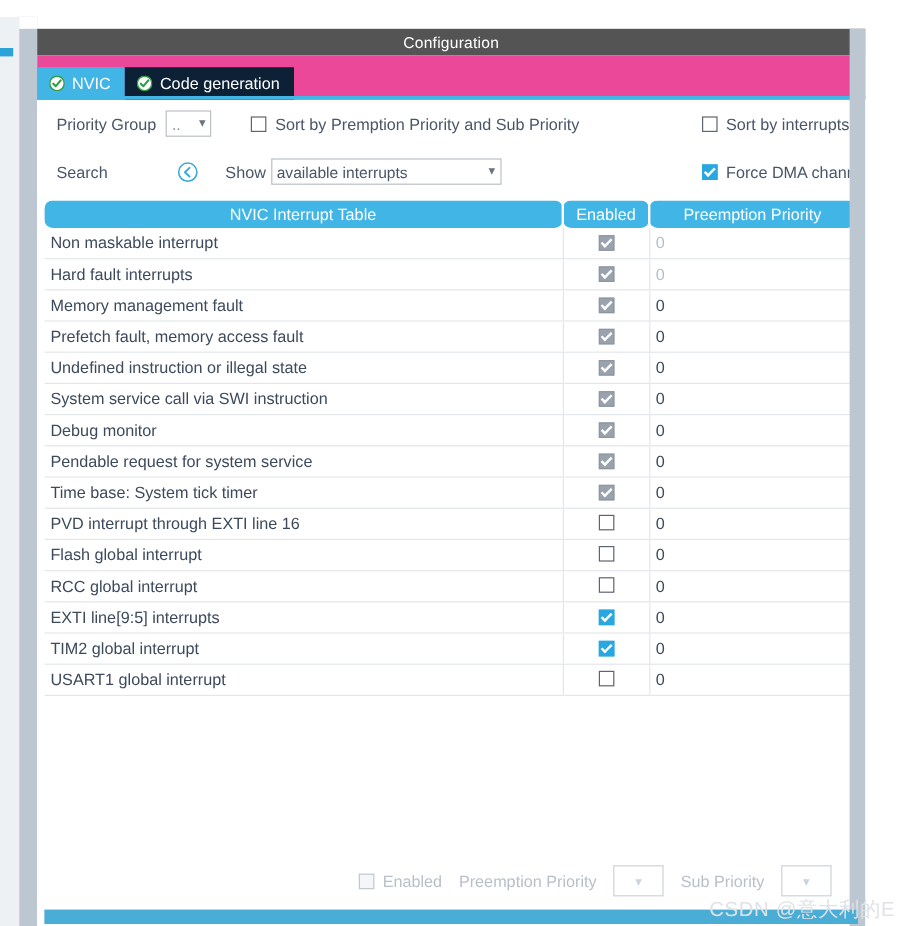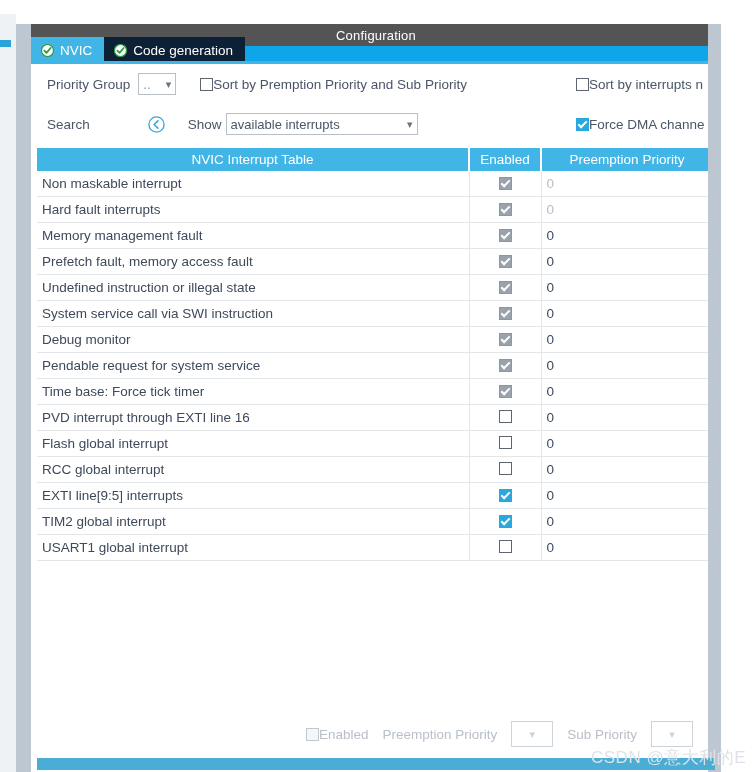--- a/index.html
+++ b/index.html
@@ -66,22 +66,22 @@
     font-size: 13px;
     display: flex;
     align-items: center;
     justify-content: center;
     letter-spacing: .2px;
   }
 
   
   .tab-strip {
     position: relative;
-    height: 18px;
-    background: #0ea5e9;
+    height: 37px;
+    background: #ec4899;
     display: flex;
     align-items: flex-end;
   }
   .tab {
     height: 27px;
     display: flex;
     align-items: center;
     gap: 6px;
     padding: 0 12px 0 10px;
     font-size: 13.5px;
@@ -144,22 +144,24 @@
     box-sizing: border-box;
   }
   .sel .caret { color: #6b7480; font-size: 11px; line-height: 1; }
   .sel-priority { width: 38px; margin-left: 8px; }
   .sel-show { width: 192px; margin-left: 4px; color: #4a5568; }
 
   
   .cb-wrap {
     display: inline-flex;
     align-items: center;
+    gap: 7px;
     cursor: pointer;
     user-select: none;
+    margin-left: 9px;
   }
   .cb {
     width: 13px; height: 13px;
     border: 1.5px solid #5c6570;
     background: #ffffff;
     box-sizing: border-box;
     flex: none;
     display: inline-flex;
     align-items: center;
     justify-content: center;
@@ -226,20 +228,21 @@
   .tbl thead th {
     background: #41b6e6;
     color: #ffffff;
     font-weight: normal;
     font-size: 13.5px;
     height: 23px;
     padding: 0;
     border-right: 2px solid #ffffff;
     text-align: center;
     white-space: nowrap;
+    border-radius: 7px;
   }
   .tbl thead th.col-name { text-align: center; }
   .tbl tbody td {
     height: 25px;
     padding: 0 0 0 4px;
     border-bottom: 1px solid #e3e7ea;
     color: #3d4a5c;
     white-space: nowrap;
     overflow: hidden;
     background: #ffffff;
@@ -478,21 +481,21 @@
               <td class="c-num">0</td>
               <td class="c-num">0</td>
             </tr>
             <tr>
               <td class="c-name">Pendable request for system service</td>
               <td class="c-check"><span class="cb cb-cell readonly"></span></td>
               <td class="c-num">0</td>
               <td class="c-num">0</td>
             </tr>
             <tr>
-              <td class="c-name">Time base: Force tick timer</td>
+              <td class="c-name">Time base: System tick timer</td>
               <td class="c-check"><span class="cb cb-cell readonly"></span></td>
               <td class="c-num">0</td>
               <td class="c-num">0</td>
             </tr>
             <tr>
               <td class="c-name">PVD interrupt through EXTI line 16</td>
               <td class="c-check"><span class="cb cb-cell"></span></td>
               <td class="c-num">0</td>
               <td class="c-num">0</td>
             </tr>

